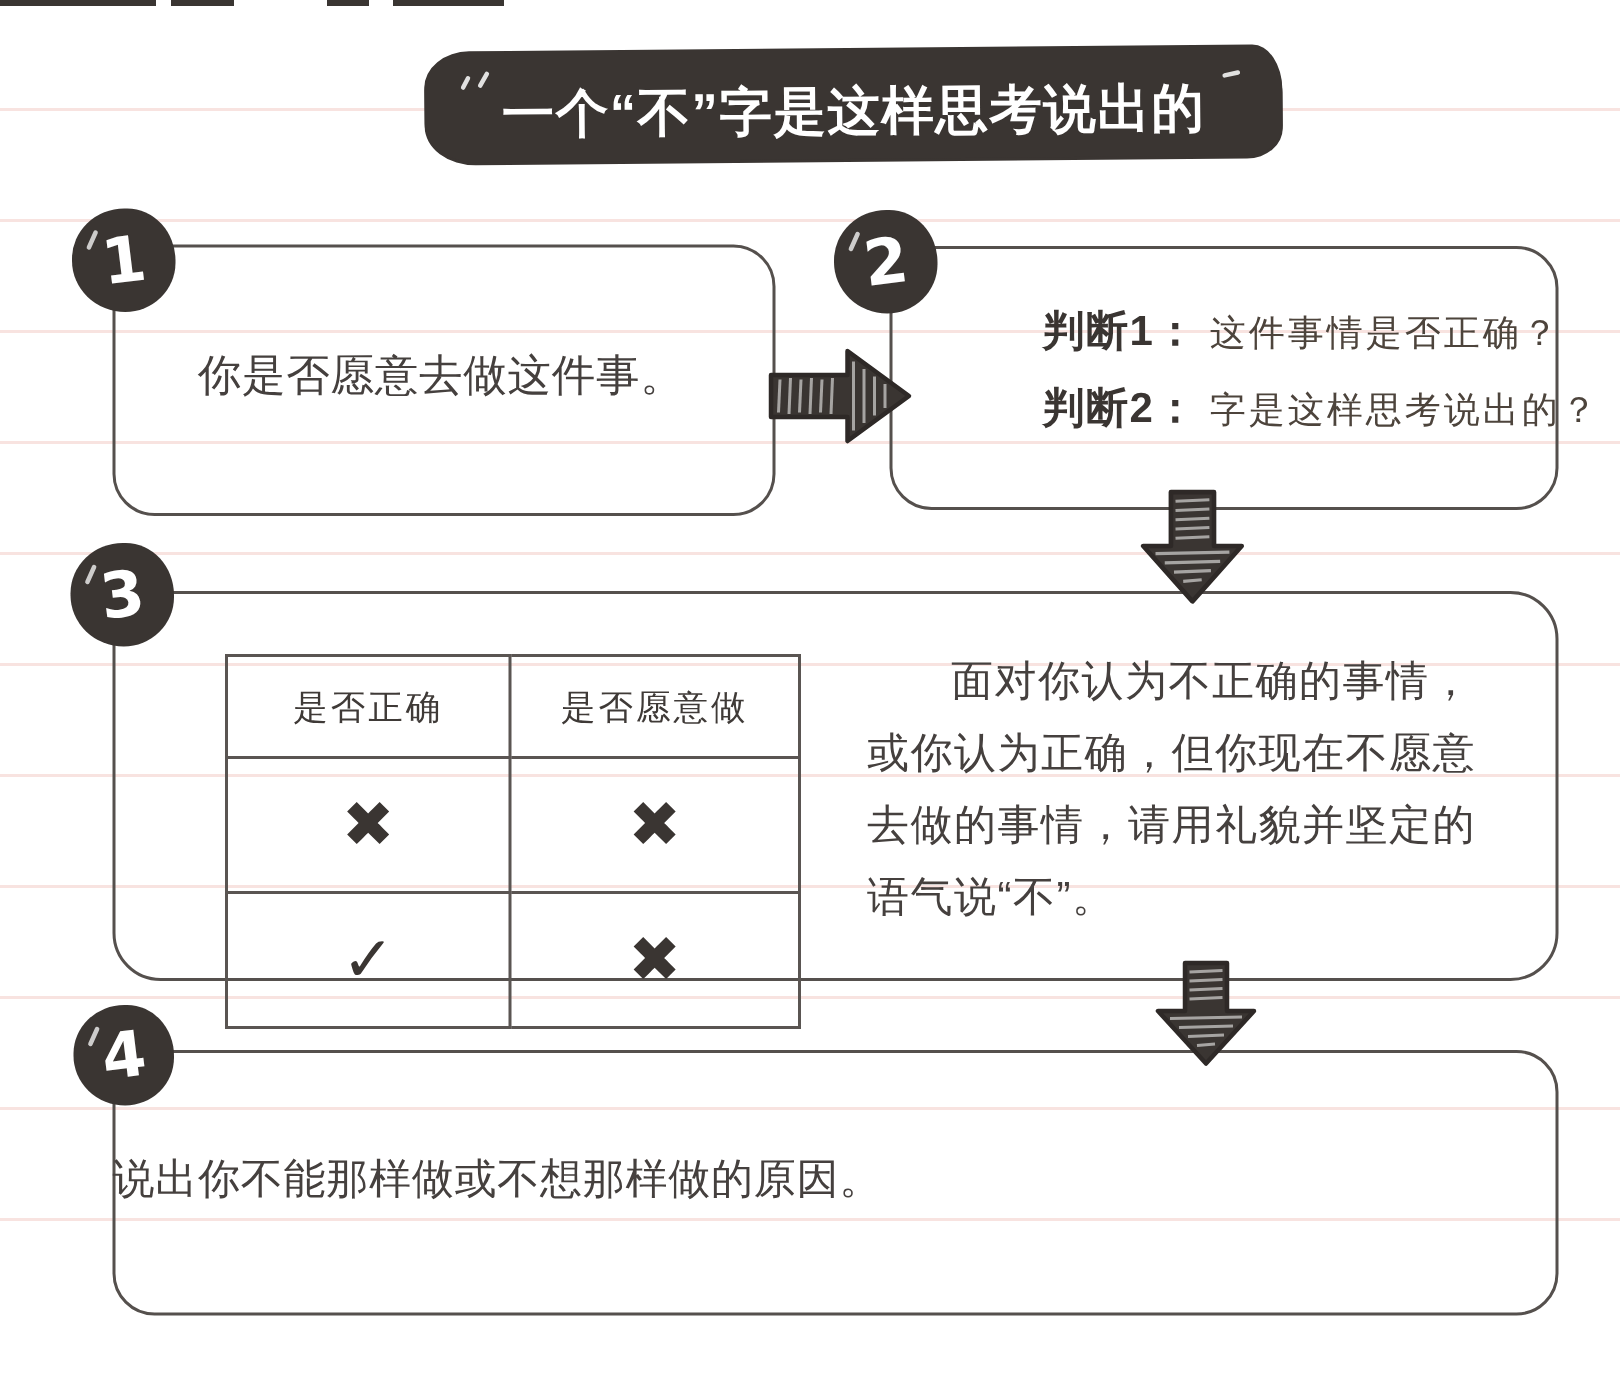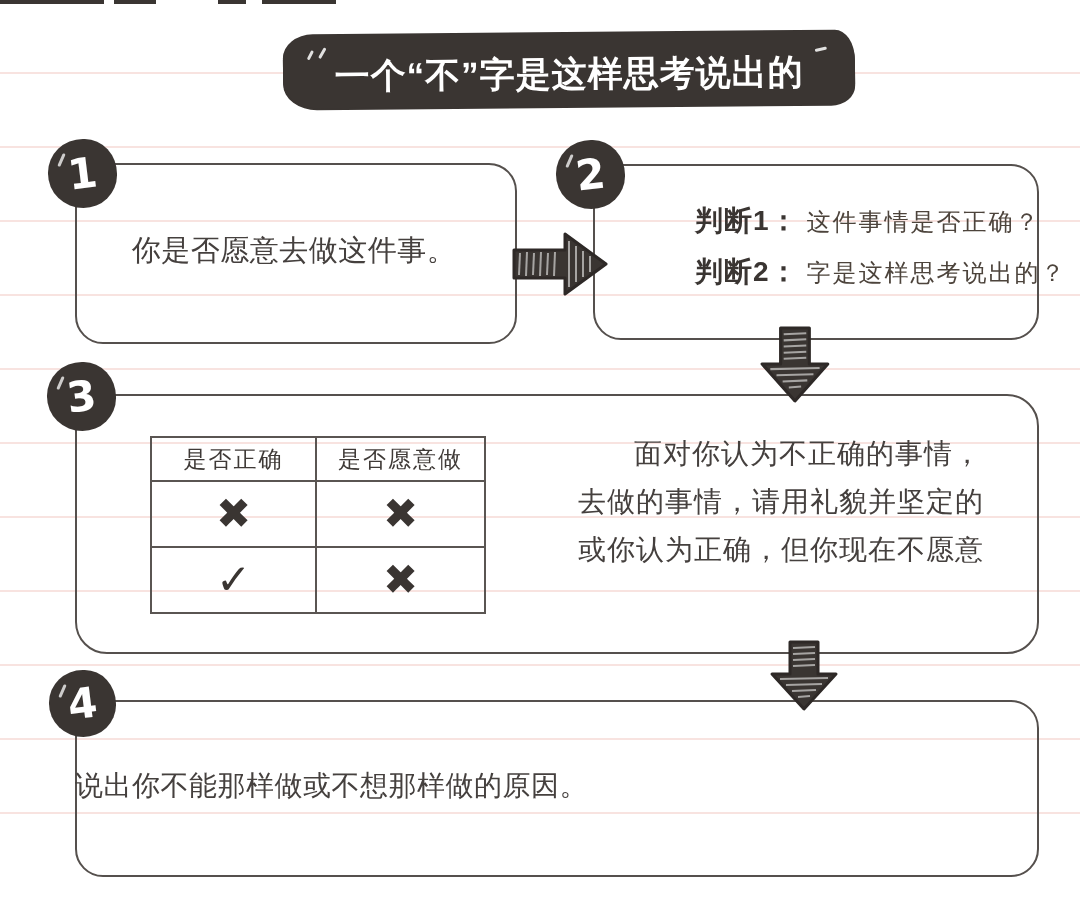--- a/index.html
+++ b/index.html
@@ -81,21 +81,21 @@
     font-family:Liberation Serif, serif;
   }
 
   
   .decision-table{
     position:absolute;left:150px;top:436px;z-index:2;
     border-collapse:collapse;background:transparent;
   }
   .decision-table td,.decision-table th{
     border:2.5px solid #5a5552;text-align:center;vertical-align:middle;
-    padding:0;
+    padding:12px;
   }
   .decision-table th{
     width:163px;height:42px;font-size:23px;font-weight:normal;
     color:#3f3a37;letter-spacing:2px;
   }
   .decision-table th:last-child{width:167px;text-align:center;}
   .decision-table td{height:64px;}
   .mark{font-size:42px;font-weight:bold;color:#3a3532;line-height:1;}
 
   
@@ -201,22 +201,23 @@
     </tr>
     <tr>
       <td><span class="mark">✓</span></td>
       <td><span class="mark">✖</span></td>
     </tr>
   </tbody>
     </table>
 
   <div class="p3">
     <div class="line indent">面对你认为不正确的事情，</div>
+    <div class="line">或你认为正确，但你现在不愿意</div>
     <div class="line">去做的事情，请用礼貌并坚定的</div>
-    <div class="line">或你认为正确，但你现在不愿意</div>
+    <div class="line">语气说“不”。</div>
   </div>
 
   <svg class="arrow ad-2" width="78" height="72" viewBox="0 0 76 72">
     <polygon points="23,2 51,2 51,34 69,34 37,69 5,34 23,34" fill="#3a3532" stroke="#2e2927" stroke-width="3" stroke-linejoin="round"></polygon>
     <g stroke="#ffffff" stroke-width="2" opacity="0.55">
       <line x1="26" y1="8" x2="48" y2="7"></line>
       <line x1="26" y1="14" x2="48" y2="13"></line>
       <line x1="26" y1="20" x2="48" y2="19"></line>
       <line x1="26" y1="26" x2="48" y2="25"></line>
       <line x1="13" y1="39" x2="61" y2="38"></line>

